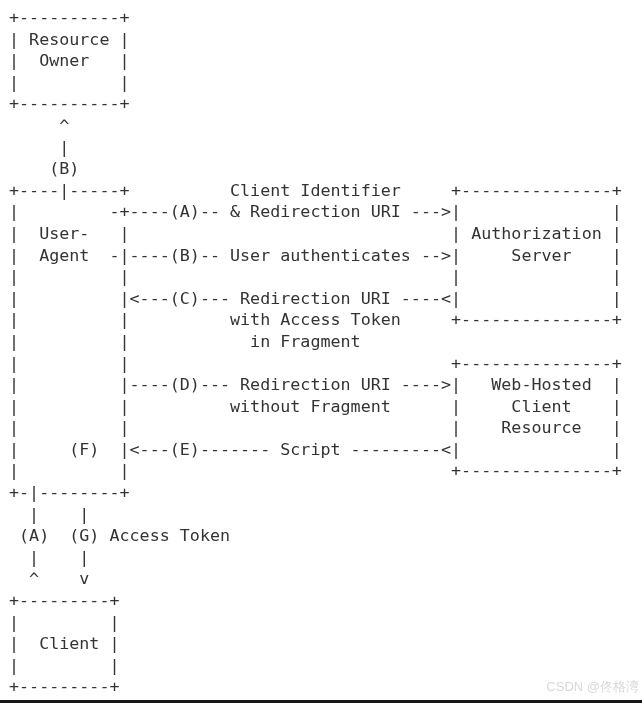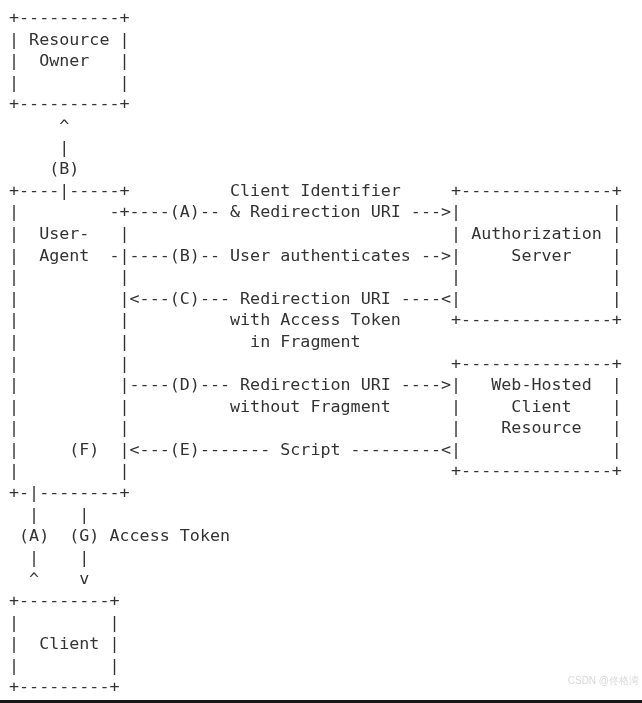--- a/index.html
+++ b/index.html
@@ -19,23 +19,23 @@
     font-family: "DejaVu Sans Mono", "Liberation Mono", monospace;
     font-size: 16.7px;
     line-height: 21.6px;
     letter-spacing: 0;
     color: var(--diagram-text, #333333);
     white-space: pre;
   }
   .watermark {
     position: absolute;
     right: 3px;
-    bottom: 15px;
+    bottom: 7px;
     font-family: "Liberation Sans", "DejaVu Sans", sans-serif;
-    font-size: 10px;
+    font-size: 13px;
     color: var(--watermark-text, #d8d8d8);
     user-select: none;
   }
   .bottom-rule {
     position: absolute;
     left: 0;
     right: 0;
     bottom: 0;
     height: 3px;
     background: var(--bottom-rule, #161616);

